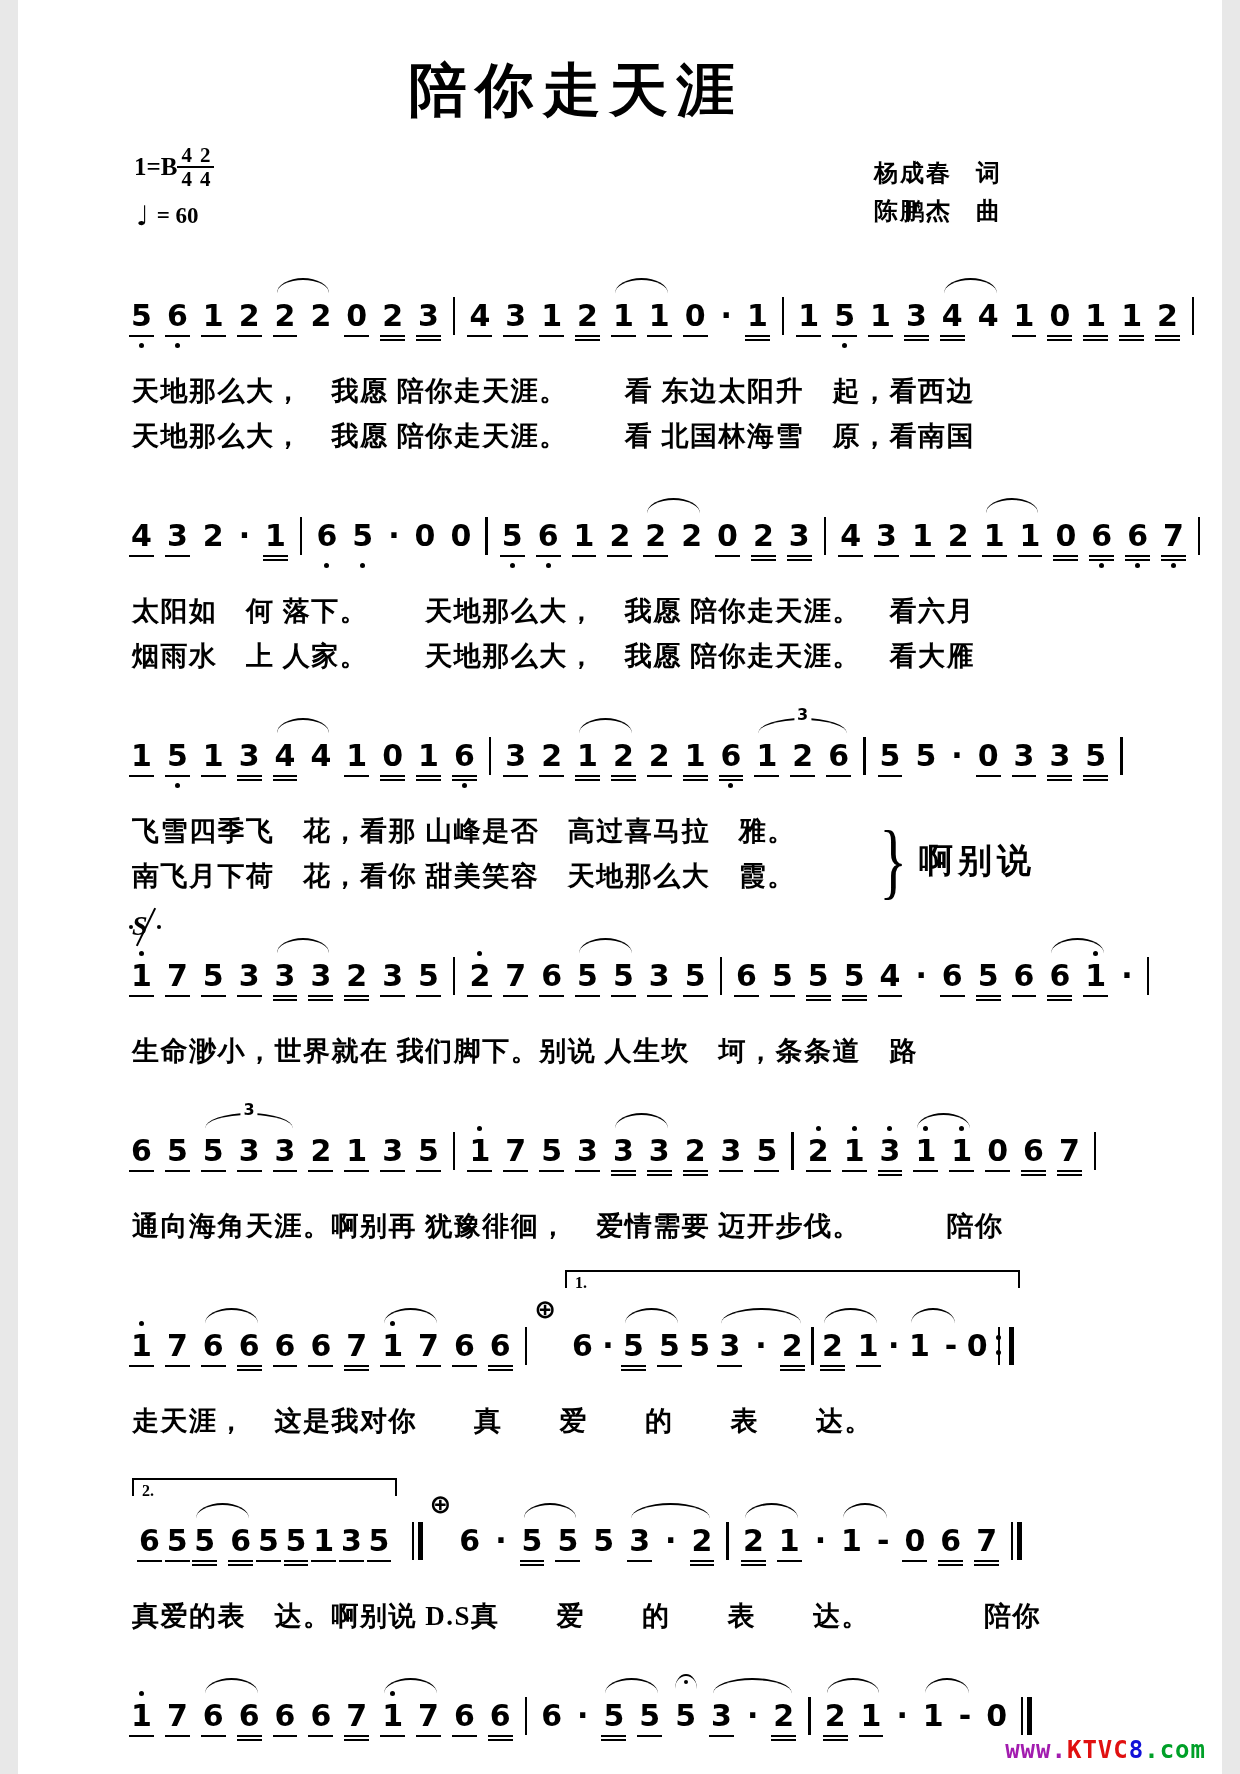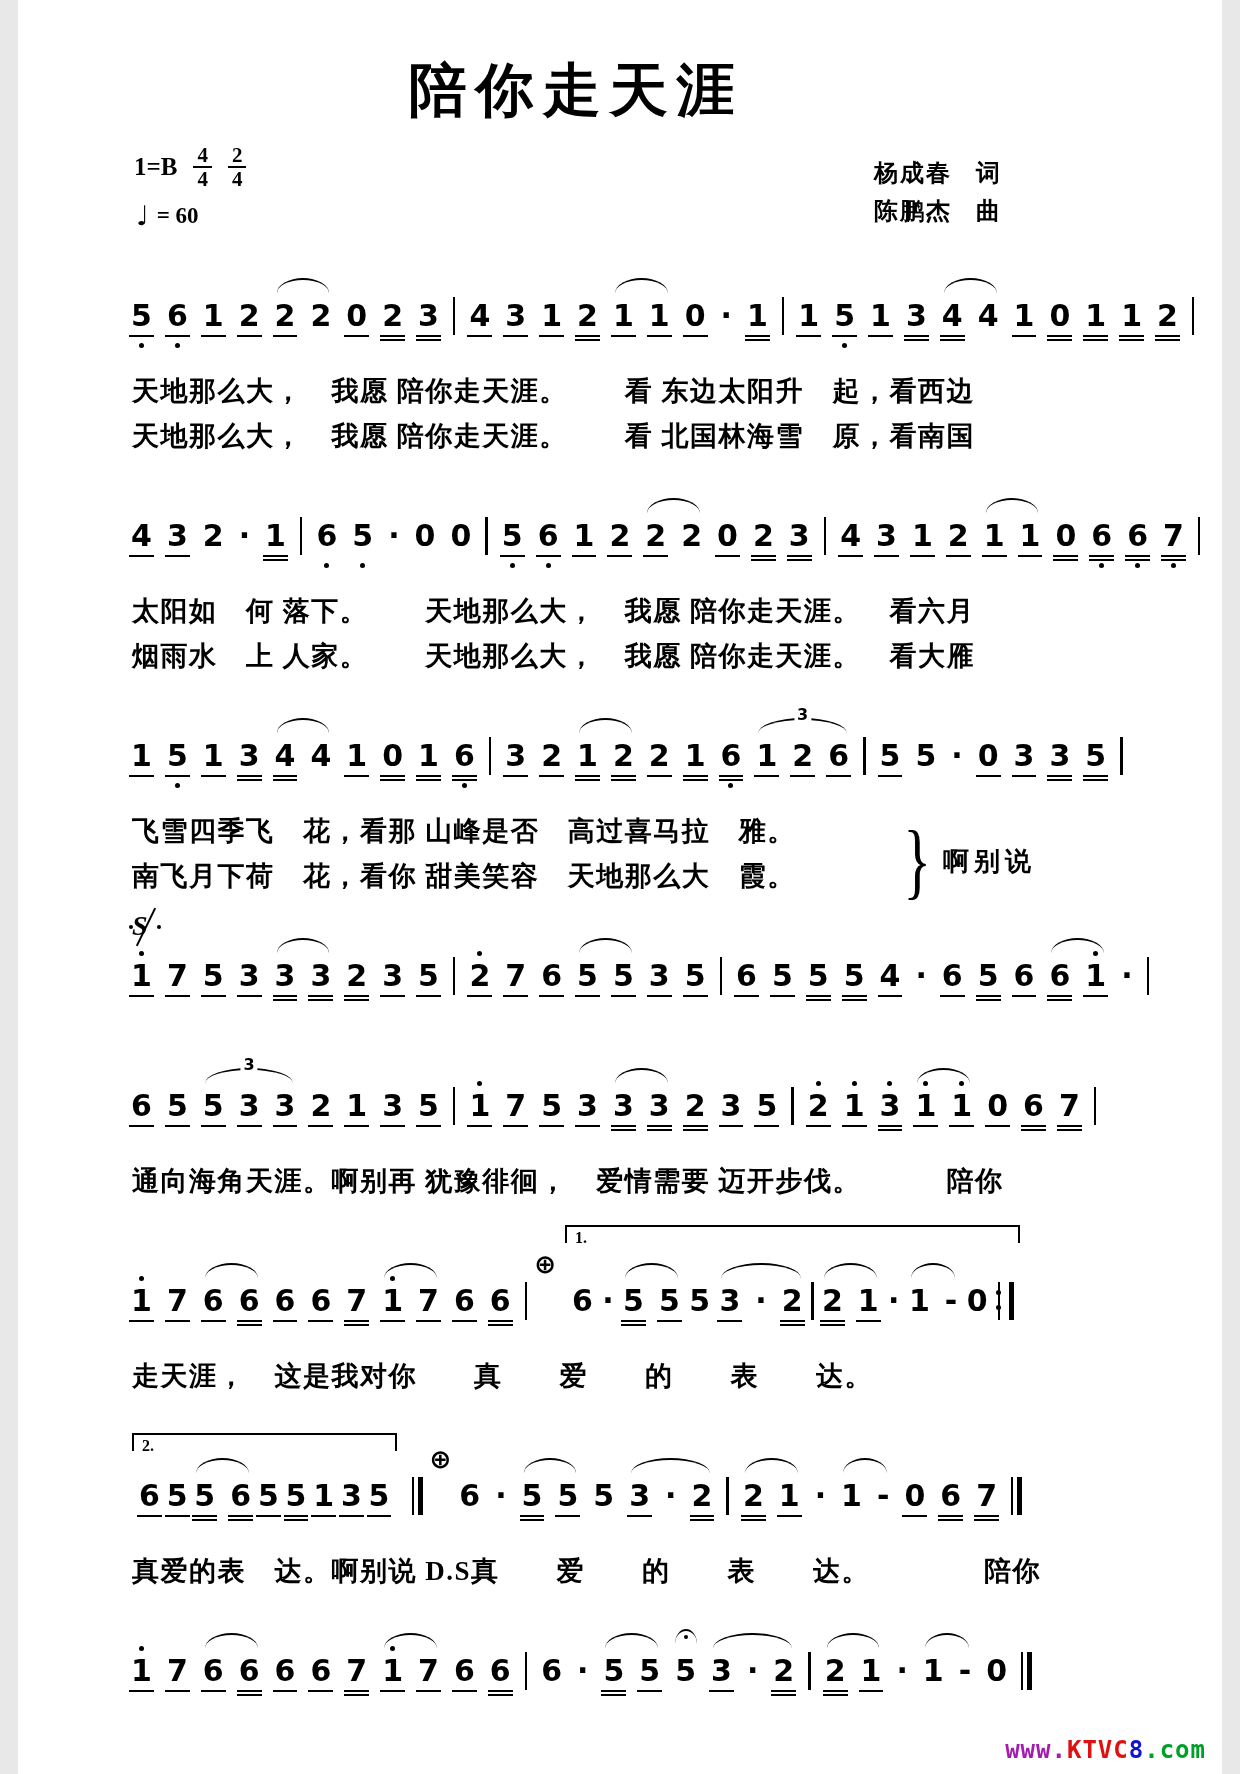--- a/index.html
+++ b/index.html
@@ -4,21 +4,21 @@
 <style>
   html,body{margin:0;padding:0;background:#e8e8e8;}
   .page{position:relative;width:1204px;height:1774px;background:#ffffff;margin:0 auto;overflow:hidden;
         font-family:"Liberation Serif",serif;color:#000;}
   .content{position:absolute;left:112px;top:0;width:892px;}
 
   
   .title{text-align:center;font-family:"Liberation Sans",sans-serif;font-weight:900;
          font-size:58px;letter-spacing:9px;margin:52px 0 14px 0;}
   .meta{position:relative;height:110px;}
-  .keysig{display:inline-flex;align-items:center;gap:16px;font-weight:700;font-size:25px;margin-left:4px;}
+  .keysig{display:inline-flex;align-items:center;font-weight:700;font-size:25px;margin-left:4px;}
   .frac{display:inline-flex;flex-direction:column;align-items:center;line-height:1.05;font-size:21px;font-weight:700;}
   .frac .num{border-bottom:2px solid #000;padding:0 4px;}
   .frac .den{padding:0 4px;}
   .tempo{margin:10px 0 0 6px;font-size:23px;font-weight:700;display:flex;align-items:center;gap:8px;}
   .tempo .qnote{font-size:27px;font-family:"DejaVu Sans",sans-serif;font-weight:400;}
   .credits{position:absolute;right:20px;top:10px;text-align:right;
            font-weight:700;font-size:24px;line-height:1.6;letter-spacing:2px;}
   .credits .role{margin-left:24px;}
 
   
@@ -69,21 +69,21 @@
   .segno::before{content:"";position:absolute;left:13px;top:-4px;width:2px;height:42px;
                  background:#000;transform:rotate(26deg);}
   .segno::after{content:"";position:absolute;left:-3px;top:15px;width:4px;height:4px;border-radius:50%;
                 background:#000;box-shadow:28px 0 0 #000;}
 
   .lyr{font-weight:700;font-size:27px;line-height:1.0;margin:18px 0 0 2px;
        white-space:pre;letter-spacing:1.5px;}
 
   .annot{position:absolute;right:-14px;bottom:0px;display:flex;align-items:center;}
   .annot .brace{font-size:58px;font-weight:400;transform:scaleY(1.45);line-height:1;margin-right:12px;}
-  .annot .annot-text{font-size:26px;font-weight:700;letter-spacing:5px;text-align:right;}
+  .annot .annot-text{font-size:34px;font-weight:700;letter-spacing:5px;text-align:right;}
 
   .watermark{position:absolute;right:16px;bottom:10px;font-family:"DejaVu Sans Mono",monospace;
              font-weight:700;font-size:24px;letter-spacing:1px;}
 </style>
 </head>
 <body>
 
 <div class="page">
   <div class="content">
 
@@ -281,20 +281,21 @@
           <span class="note">6<i class="ln ln1"></i></span>
           <span class="note">5<i class="ln ln1"></i><i class="ln ln2"></i></span>
           <span class="note">6<i class="ln ln1"></i></span>
           <span class="slur">
             <span class="note">6<i class="ln ln1"></i><i class="ln ln2"></i></span>
             <span class="note">1<i class="ln ln1"></i><i class="dt hi"></i></span>
           </span>
           <span class="note">·</span>
           <span class="bar single"></span>
         </div>
+      <div class="lyr">生命渺小，世界就在 我们脚下。别说 人生坎　坷，条条道　路</div>
     </section>
 
     <section class="system">
       <div class="notes">
           <span class="note">6<i class="ln ln1"></i></span>
           <span class="note">5<i class="ln ln1"></i></span>
           <span class="slur tri" data-tri="3">
             <span class="note">5<i class="ln ln1"></i></span>
             <span class="note">3<i class="ln ln1"></i></span>
             <span class="note">3<i class="ln ln1"></i></span>

